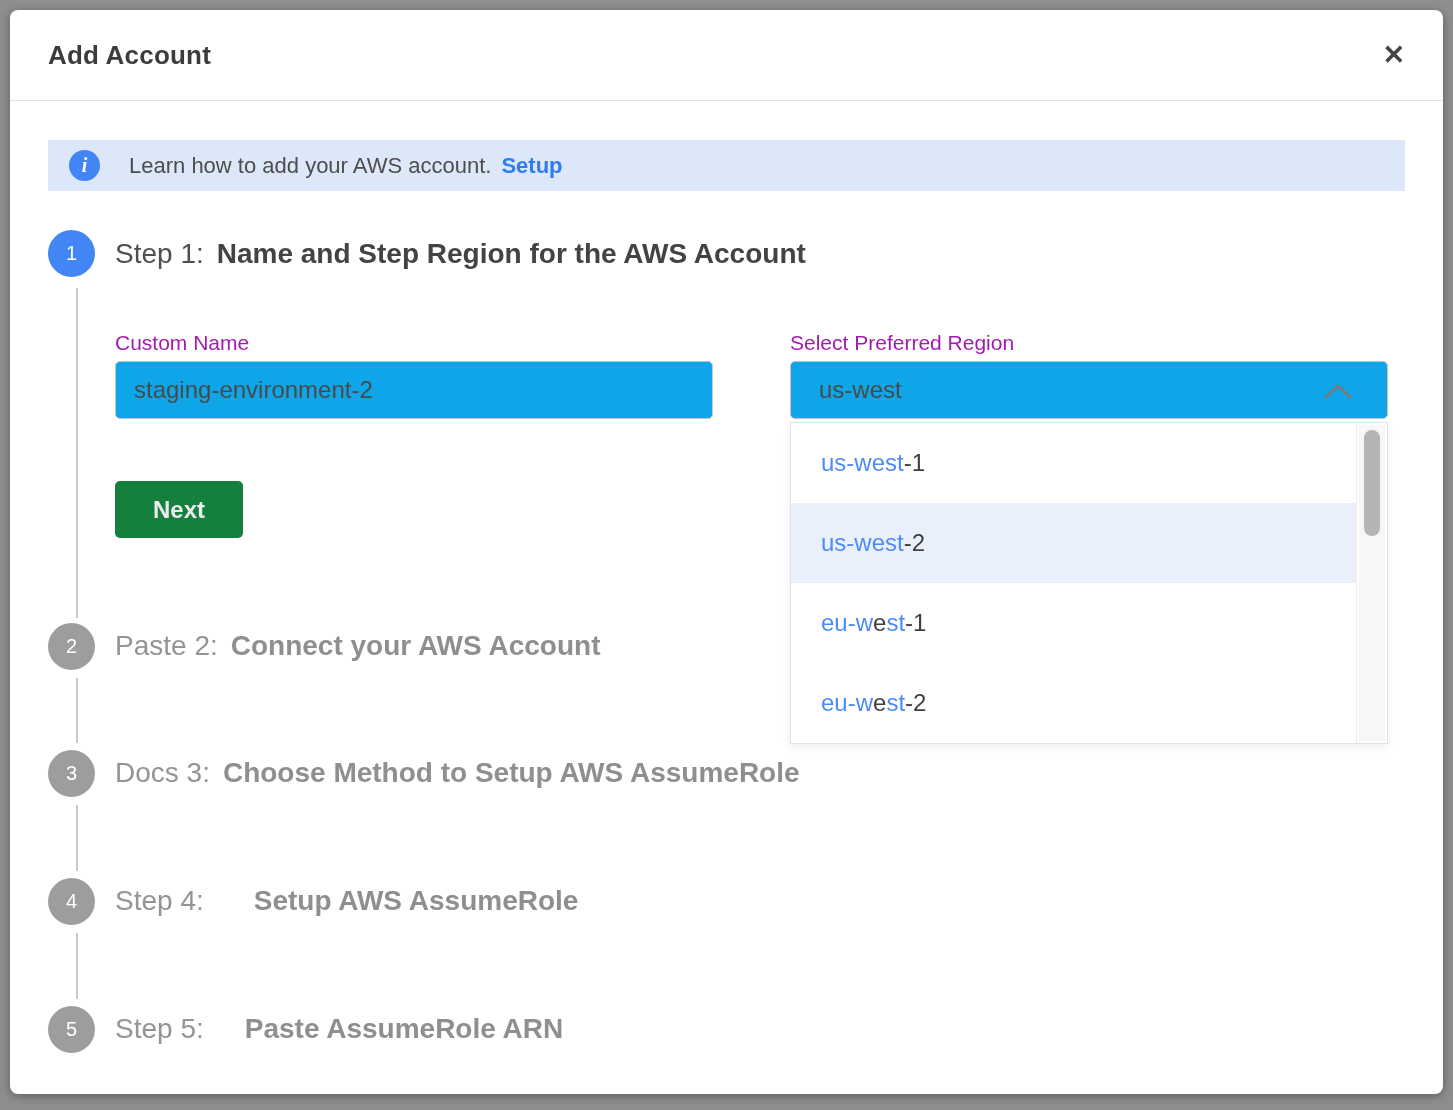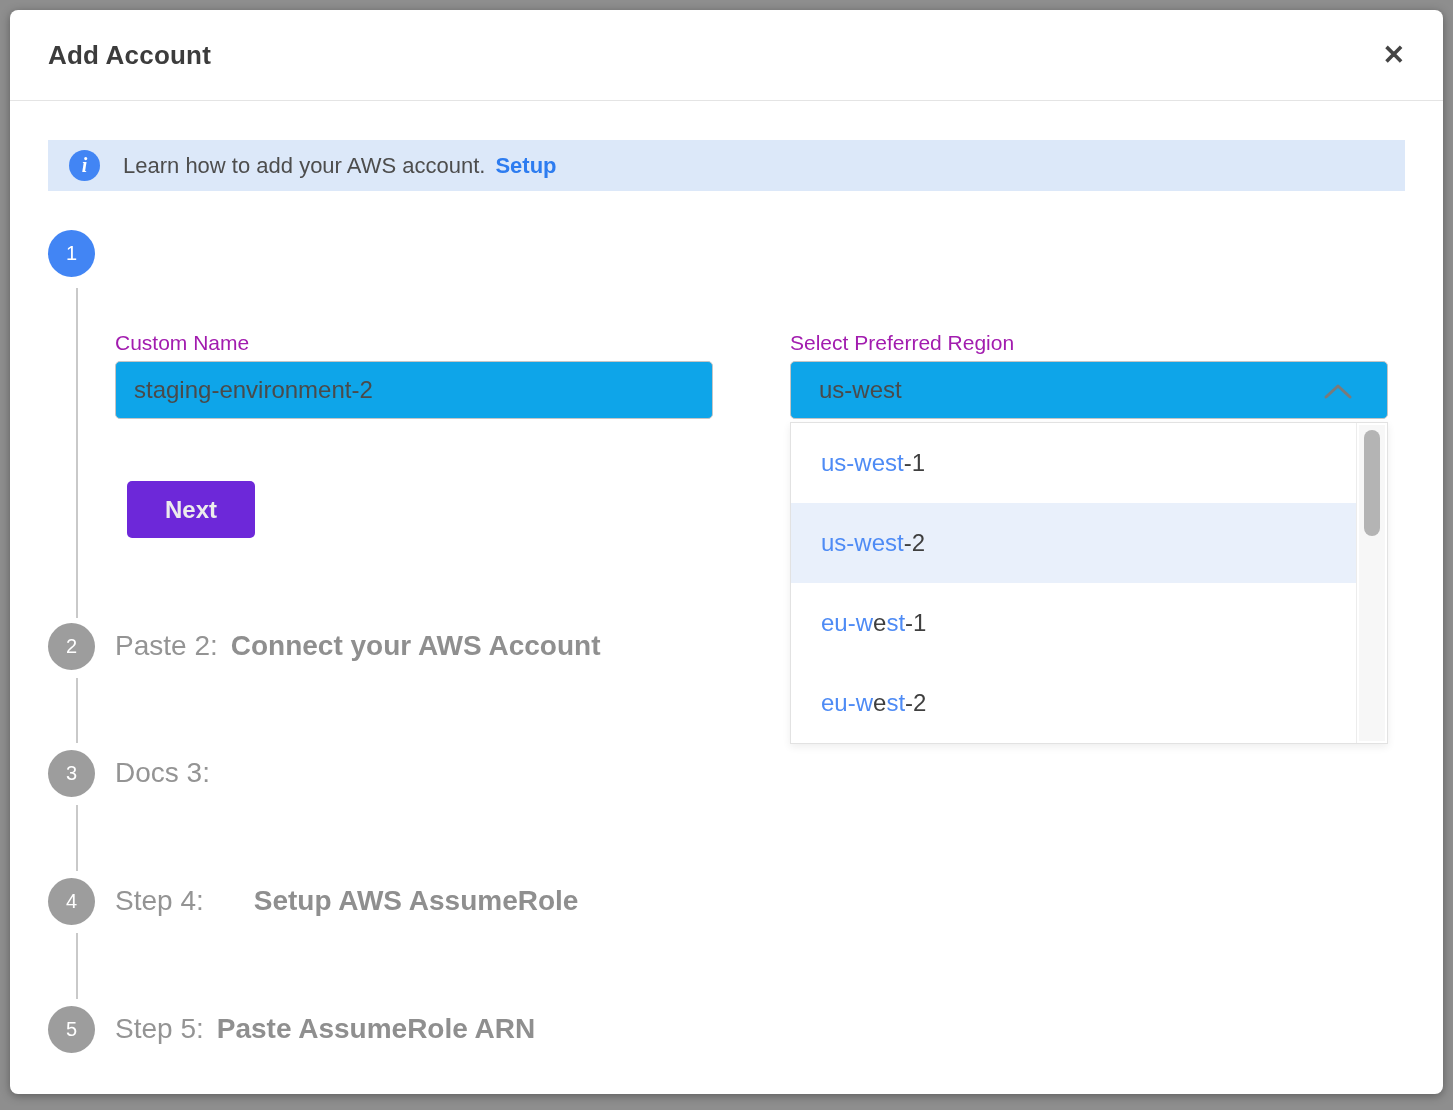--- a/index.html
+++ b/index.html
@@ -44,21 +44,21 @@
     padding-left: 21px;
   }
   .info-icon {
     width: 31px; height: 31px; border-radius: 50%;
     background: #4285f4; color: #ffffff;
     display: flex; align-items: center; justify-content: center;
     font-family: "Liberation Serif", serif;
     font-weight: bold; font-style: italic; font-size: 20px;
     flex: 0 0 auto;
   }
-  .banner-text { margin-left: 23px; font-size: 22px; color: #4d4d4d; }
+  .banner-text { margin-left: 29px; font-size: 22px; color: #4d4d4d; }
   .docs-link {
     margin-left: 10px; font-size: 22px; font-weight: 700;
     color: #2d7cf0; text-decoration: none; cursor: pointer;
   }
   
   .step-circle {
     position: absolute; left: 38px;
     width: 47px; height: 47px; border-radius: 50%;
     display: flex; align-items: center; justify-content: center;
     color: #ffffff; font-size: 20px;
@@ -93,25 +93,24 @@
     padding: 0 18px; outline: none; background: #0ea5e9;
   }
   #region-input { padding-left: 28px; padding-right: 70px; }
   .chev {
     position: absolute; top: 373px; left: 1313px;
     width: 30px; height: 17px; pointer-events: auto; cursor: pointer;
   }
   .next-btn {
     position: absolute; left: 105px; top: 471px;
     width: 128px; height: 57px;
-    background: #6d28d9; border: none; border-radius: 5px;
+    background: #15803d; border: none; border-radius: 5px;
     font-family: "Liberation Sans", sans-serif;
     font-size: 24px; font-weight: 700; color: #ececec;
     cursor: default;
-    margin-left: 12px;
   }
   
   .dropdown {
     position: absolute; left: 780px; top: 412px;
     width: 598px; height: 322px;
     background: #ffffff;
     border: 1px solid #e2e2e2;
     box-shadow: 0 3px 8px rgba(0,0,0,0.07);
   }
   .opt-list {
@@ -149,20 +148,24 @@
 
   <div class="banner">
     <div class="info-icon">i</div>
     <span class="banner-text">Learn how to add your AWS account.</span>
     <a class="docs-link">Setup</a>
   </div>
 
   <div class="step-circle active" style="top:220px;">
     <span>1</span>
   </div>
+  <div class="step-heading active" style="top:228px;">
+    <span class="prefix">Step 1:</span>
+    <span class="titlepart">Name and Step Region for the AWS Account</span>
+  </div>
 
   <div class="connector" style="top:278px; height:330px;"></div>
 
   <div class="field-label" style="left:105px;">Custom Name</div>
   <input class="text-input" style="left: 105px;" id="name-input" type="text" value="staging-environment-2">
 
   <div class="field-label" style="left:780px;">Select Preferred Region</div>
   <input class="text-input" style="left: 780px;" id="region-input" type="text" value="us-west">
   <svg class="chev" viewBox="0 0 30 17">
     <polyline points="3,14 15,3 27,14" fill="none" stroke="#7a7a7a" stroke-width="3" stroke-linecap="round" stroke-linejoin="round"></polyline>
@@ -197,33 +200,34 @@
     <span class="prefix">Paste 2:</span>
     <span class="titlepart">Connect your AWS Account</span>
   </div>
   <div class="connector" style="top:668px; height:65px;"></div>
 
   <div class="step-circle inactive" style="top:740px;">
     <span>3</span>
   </div>
   <div class="step-heading inactive" style="top:747px;">
     <span class="prefix">Docs 3:</span>
+    <span class="titlepart">Choose Method to Setup AWS AssumeRole</span>
   </div>
   <div class="connector" style="top:795px; height:66px;"></div>
 
   <div class="step-circle inactive" style="top:868px;">
     <span>4</span>
   </div>
   <div class="step-heading inactive" style="top:875px;gap:37px;">
     <span class="prefix">Step 4:</span>
     <span class="titlepart">Setup AWS AssumeRole</span>
   </div>
   <div class="connector" style="top:923px; height:66px;"></div>
 
   <div class="step-circle inactive" style="top:996px;">
     <span>5</span>
   </div>
-  <div class="step-heading inactive" style="top:1003px;">
+  <div class="step-heading inactive" style="top:1003px;gap:28px;">
     <span class="prefix">Step 5:</span>
     <span class="titlepart">Paste AssumeRole ARN</span>
   </div>
 
 </div>
 
 </body></html>

